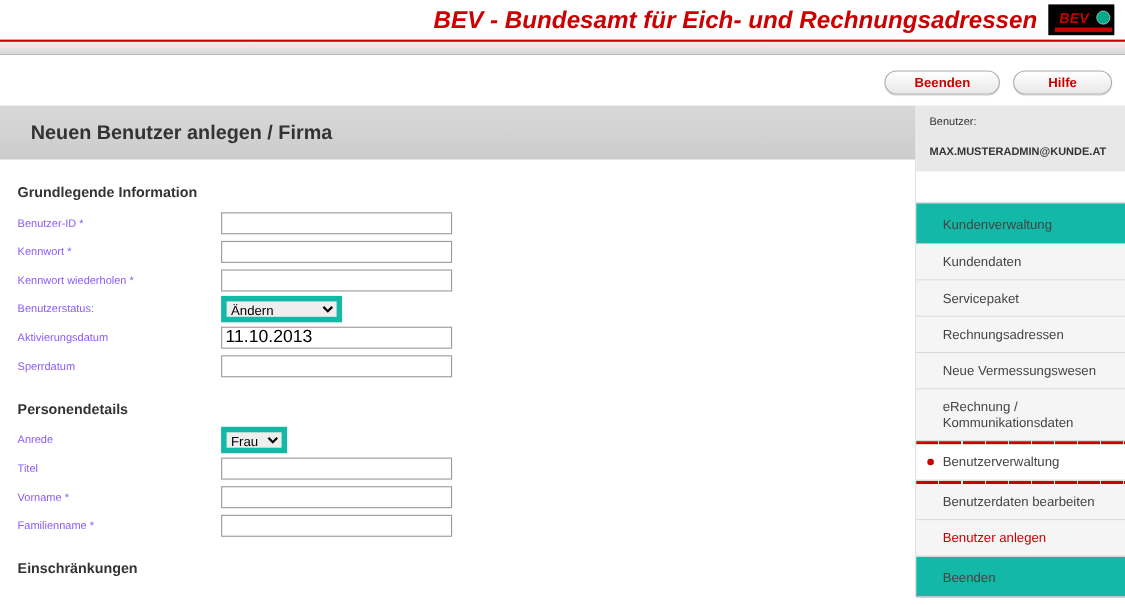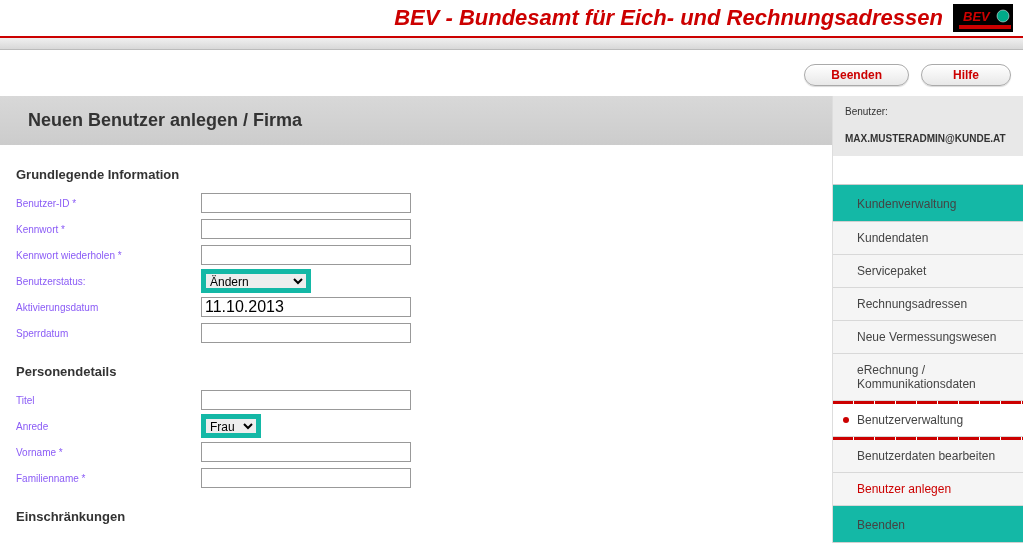--- a/index.html
+++ b/index.html
@@ -222,28 +222,28 @@
         <input class="form-input" type="text" value="11.10.2013" style="">
       </div>
       <div class="form-row">
         <div class="form-label">Sperrdatum</div>
         <input class="form-input" type="text" value="" style="">
       </div>
 
       <div class="section-head" style="margin-top:18px">Personendetails</div>
 
       <div class="form-row">
-        <div class="form-label">Titel</div>
-        <input class="form-input" type="text" value="" style="">
-      </div>
-      <div class="form-row">
         <div class="form-label">Anrede</div>
         <select class="form-select" style="width:60px">
           <option>Frau</option>
         </select>
+      </div>
+      <div class="form-row">
+        <div class="form-label">Titel</div>
+        <input class="form-input" type="text" value="" style="">
       </div>
       <div class="form-row">
         <div class="form-label">Vorname *</div>
         <input class="form-input" type="text" value="" style="">
       </div>
       <div class="form-row">
         <div class="form-label">Familienname *</div>
         <input class="form-input" type="text" value="" style="">
       </div>
 

